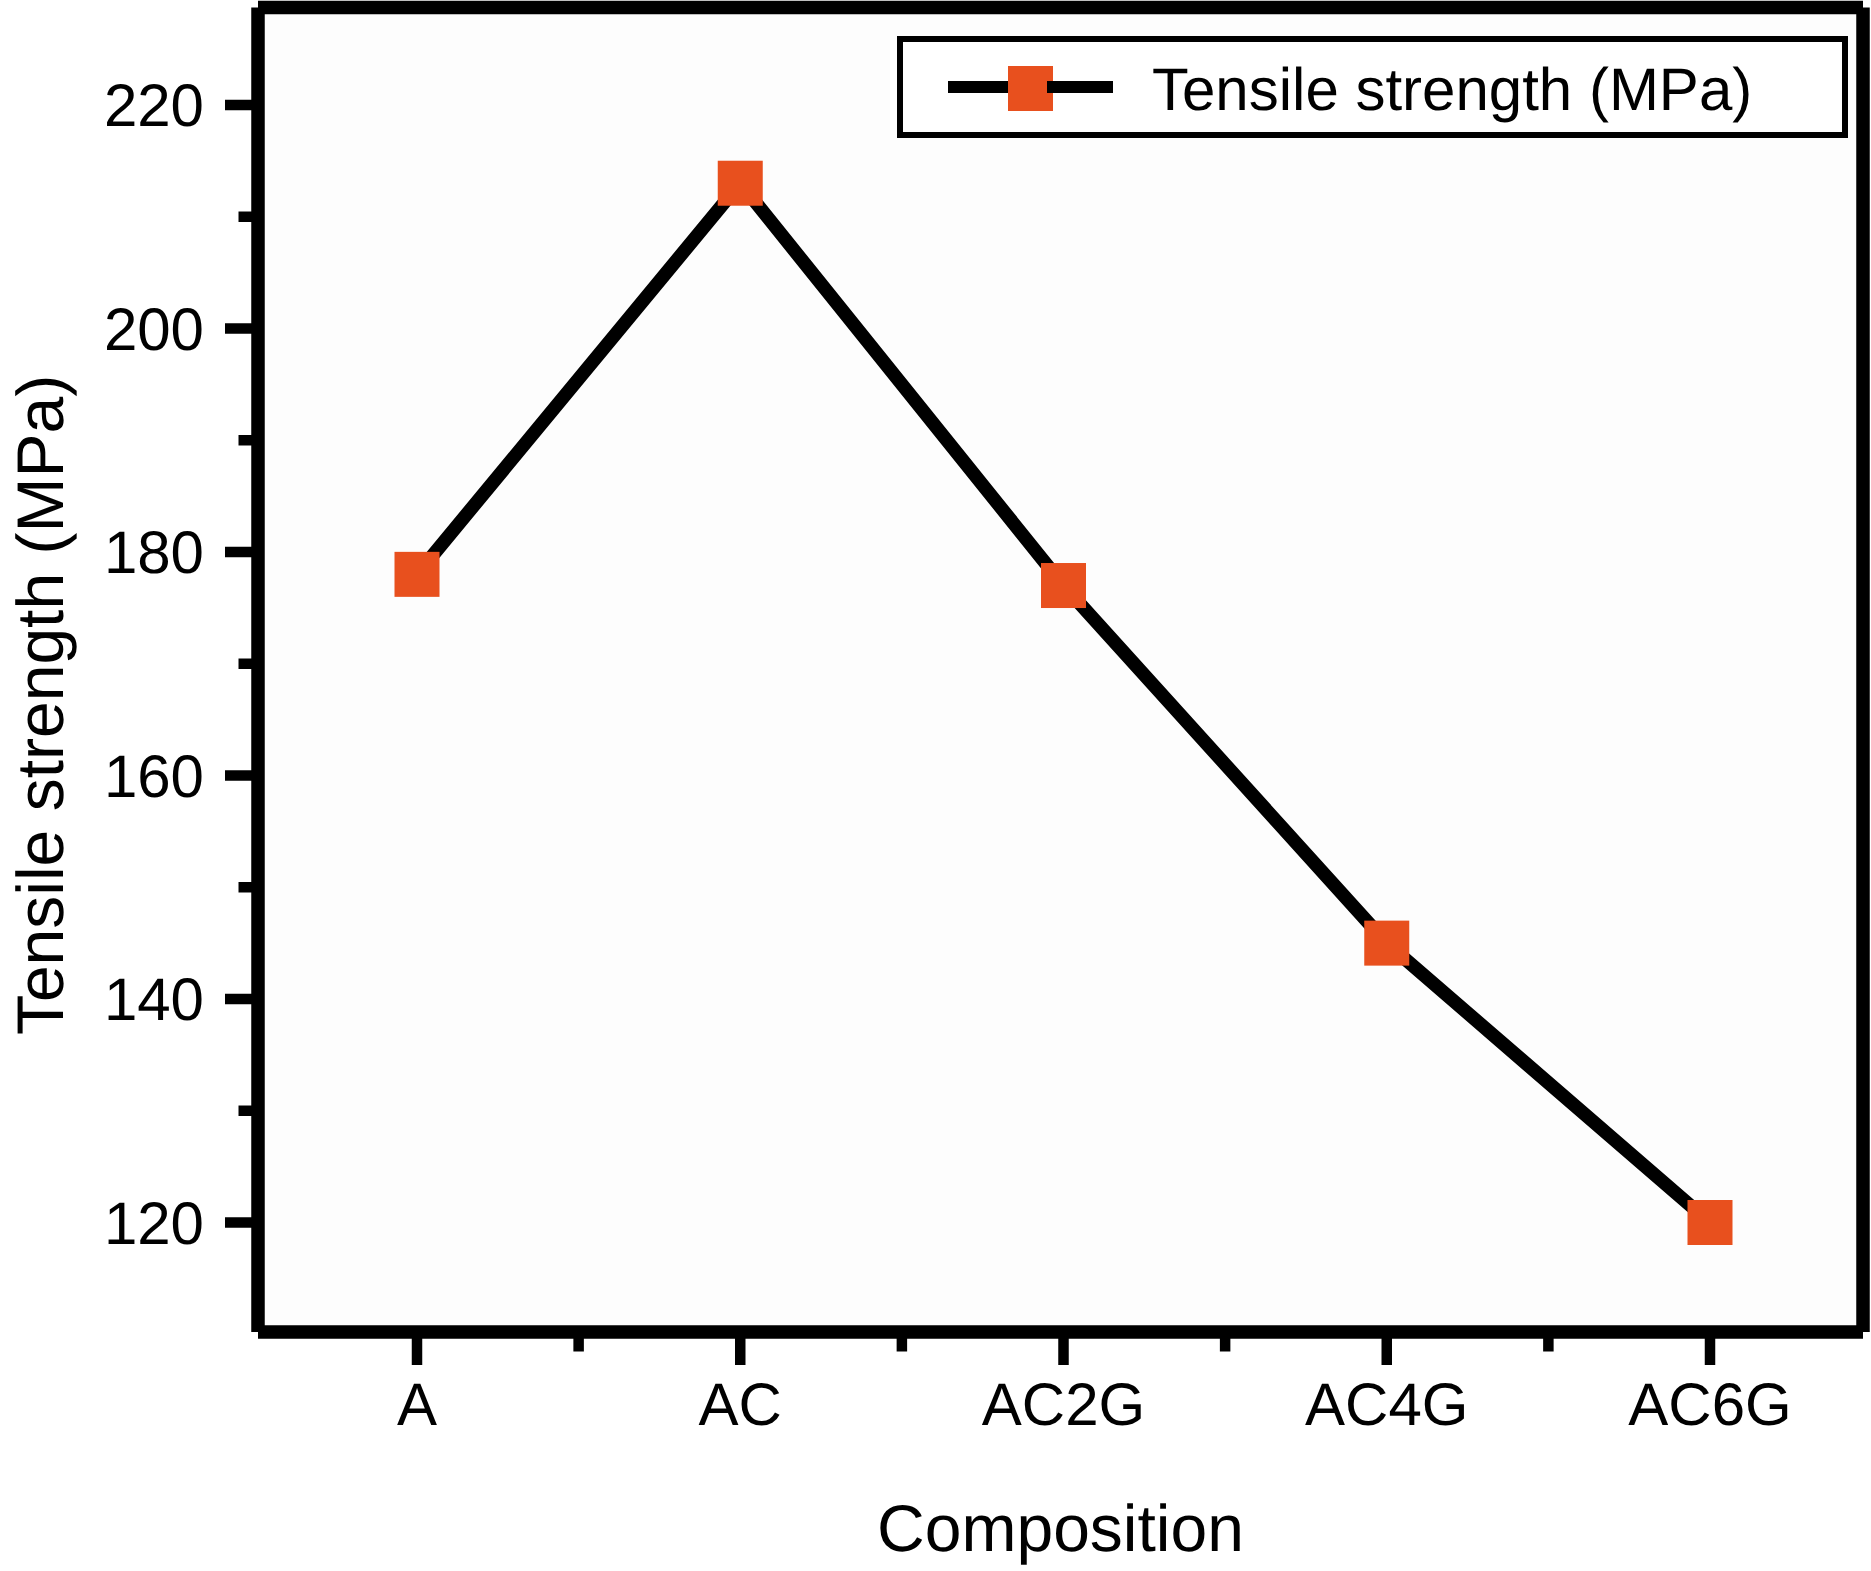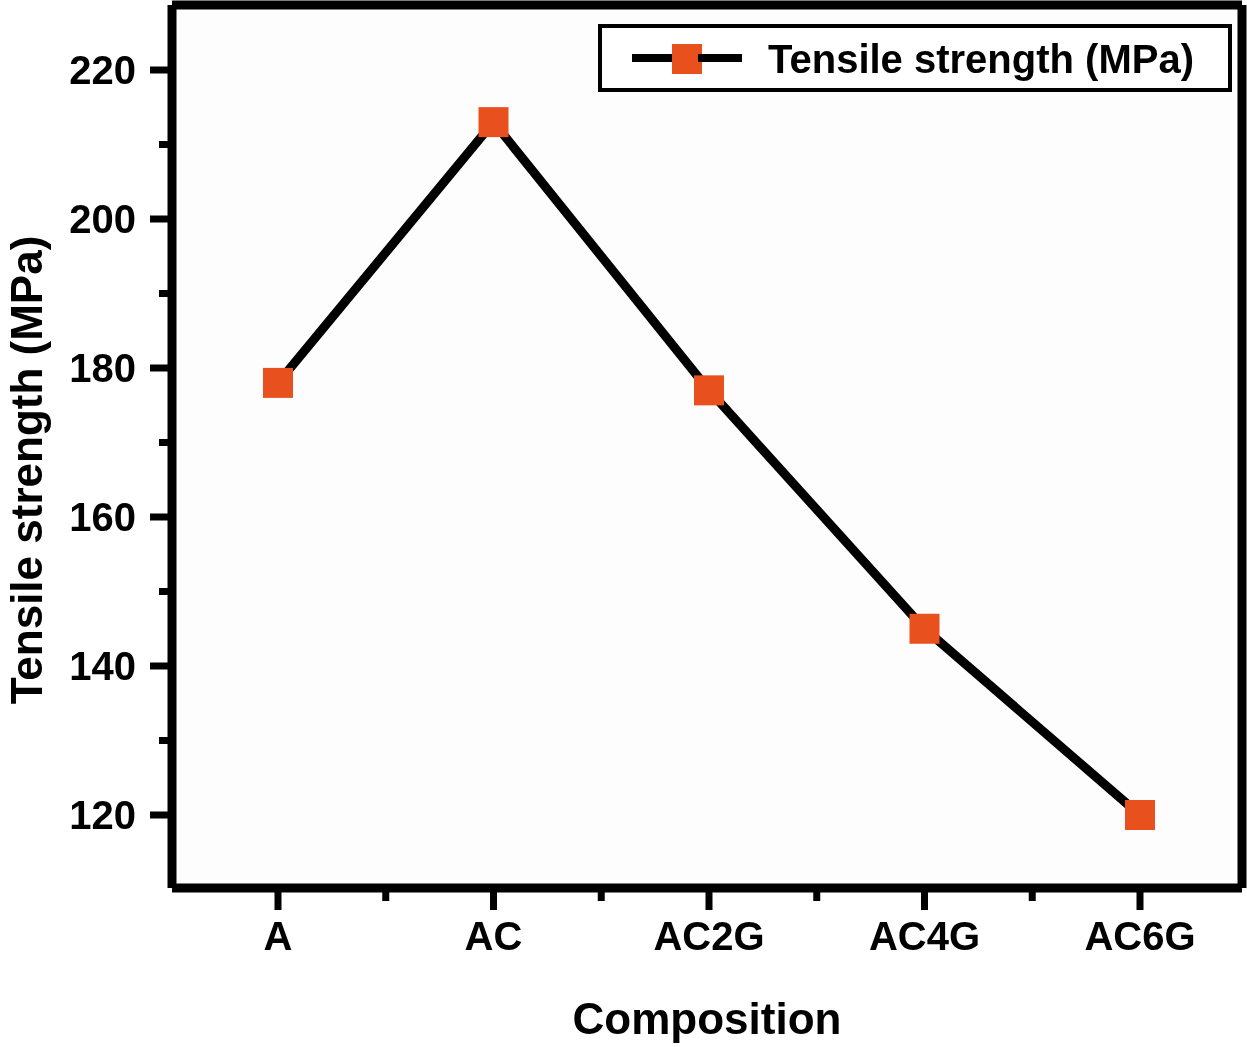--- a/index.html
+++ b/index.html
@@ -11,21 +11,20 @@
     width: 1247px;
     height: 1047px;
     font-family: "Liberation Sans", sans-serif;
     overflow: hidden;
   }
   #figure {
     position: relative;
     width: 1227px;
     height: 1047px;
     background: #ffffff;
-    font-weight: bold;
   }
   #chart-svg {
     position: absolute;
     left: 0;
     top: 0;
   }
   .axis-title {
     font-family: "Liberation Sans", sans-serif;
     font-size: 44px;
     fill: #000000;

